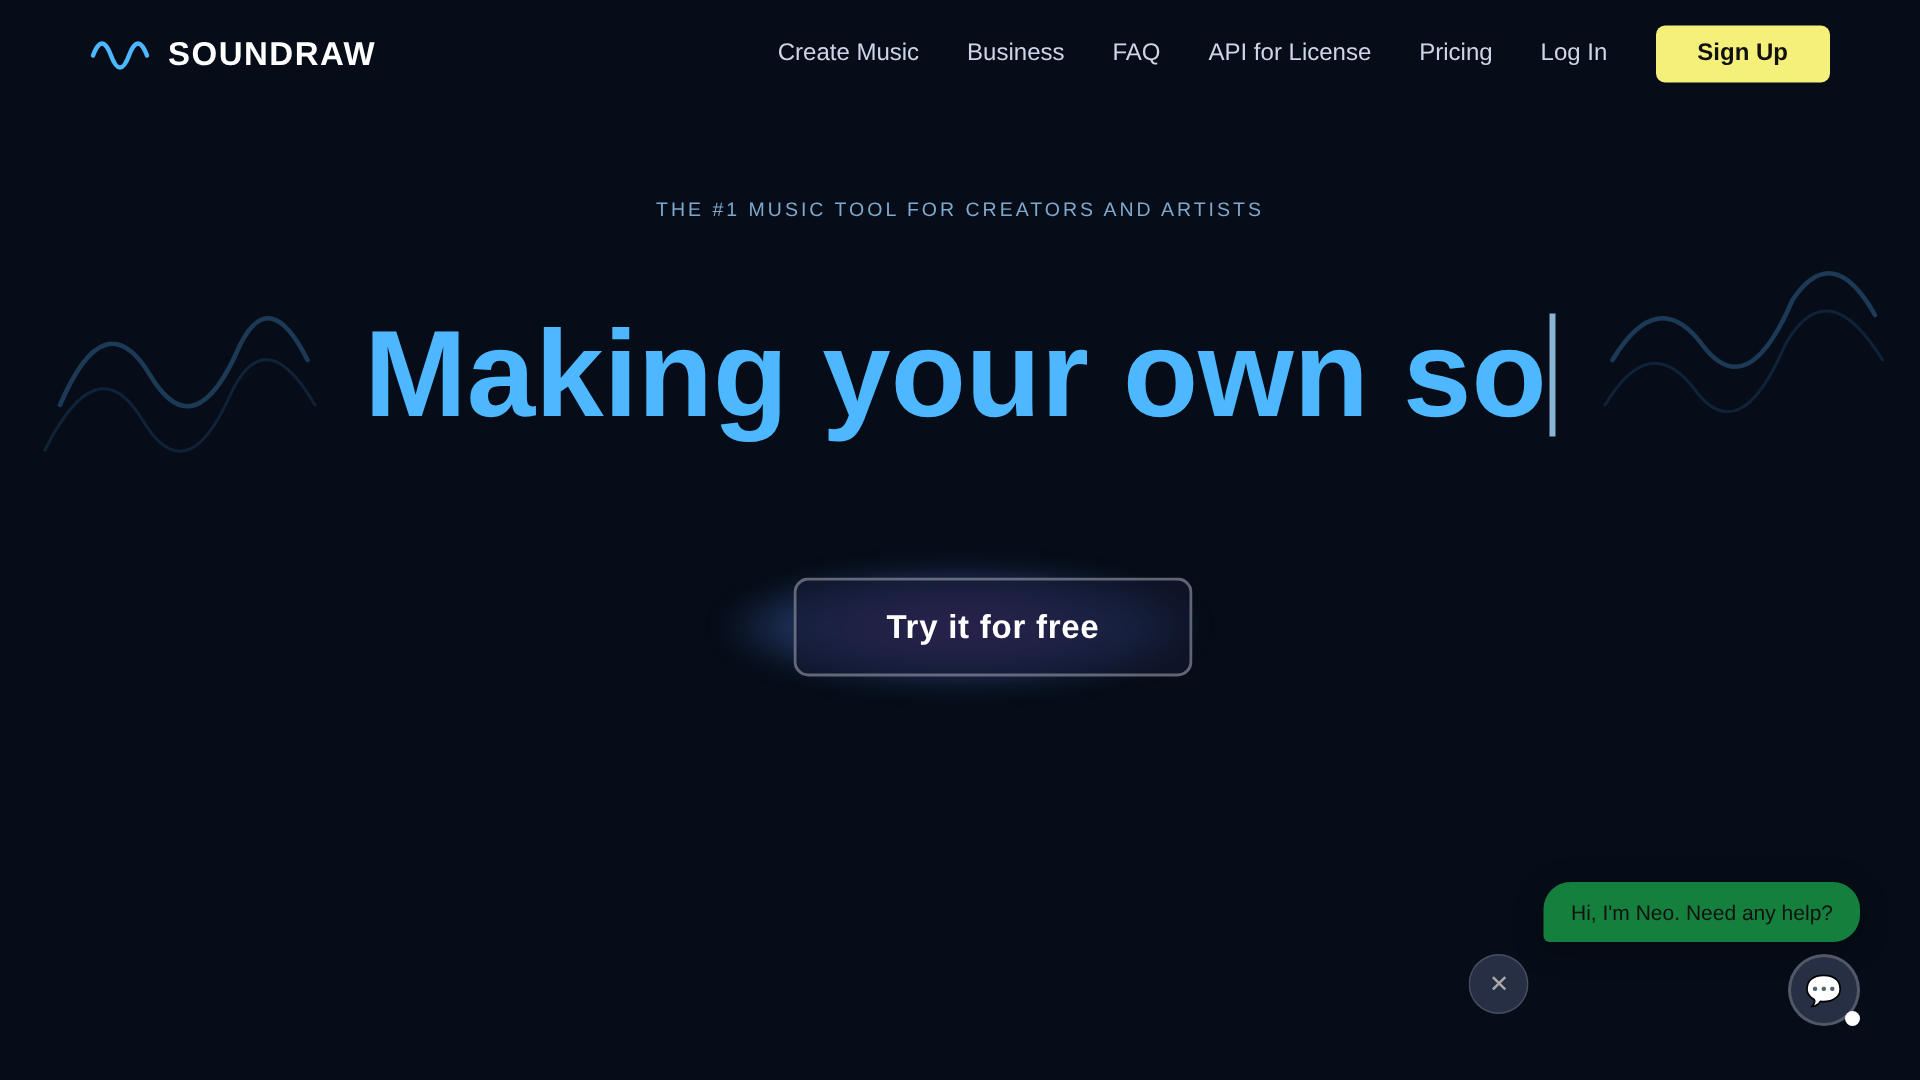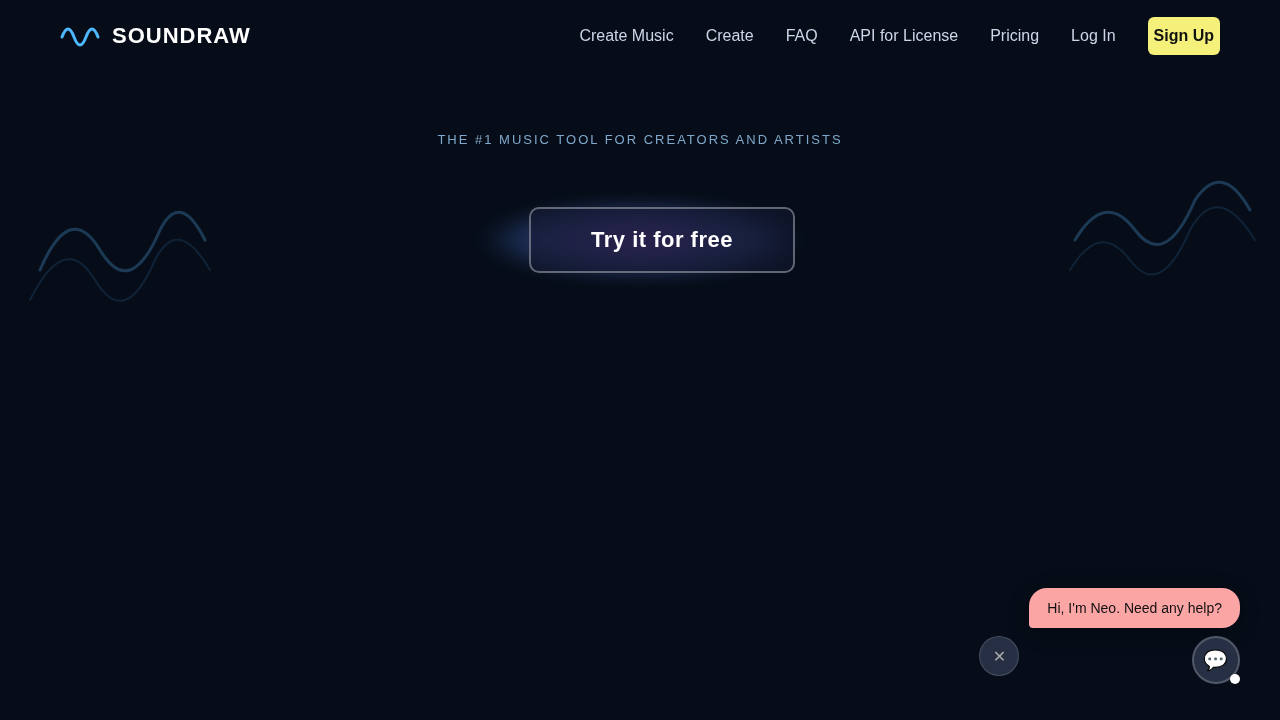--- a/index.html
+++ b/index.html
@@ -56,21 +56,21 @@
       text-decoration: none;
       font-size: 16px;
       font-weight: 400;
       cursor: pointer;
     }
 
     .sign-up-btn {
       background-color: #f5f07a;
       color: #111111;
       border: none;
-      padding: 10px 6px;
+      padding: 10px 28px;
       border-radius: 6px;
       font-size: 16px;
       font-weight: 700;
       cursor: pointer;
     }
 
     
     main {
       display: flex;
       flex-direction: column;
@@ -197,21 +197,21 @@
       display: flex;
       align-items: center;
       justify-content: center;
       cursor: pointer;
       color: #aaaaaa;
       font-size: 16px;
       margin-bottom: 8px;
     }
 
     .chat-bubble {
-      background: #fca5a5;
+      background: #15803d;
       color: #111111;
       border-radius: 18px 18px 18px 4px;
       padding: 12px 18px;
       font-size: 14px;
       font-weight: 500;
       max-width: 220px;
       box-shadow: 0 4px 20px rgba(0,0,0,0.3);
       margin-bottom: 8px;
     }
 
@@ -246,21 +246,21 @@
     <span class="logo-icon">
       <svg width="44" height="36" viewBox="0 0 44 36" fill="none" xmlns="http://www.w3.org/2000/svg">
         <path d="M2 22 Q8 6 14 22 Q20 38 26 22 Q32 6 38 22" stroke="#4db8ff" stroke-width="3" fill="none" stroke-linecap="round"></path>
       </svg>
     </span>
     <span class="logo-text">SOUNDRAW</span>
   </a>
 
   <nav>
     <a class="nav-link" href="#">Create Music</a>
-    <a class="nav-link" href="#">Create</a>
+    <a class="nav-link" href="#">Business</a>
     <a class="nav-link" href="#">FAQ</a>
     <a class="nav-link" href="#">API for License</a>
     <a class="nav-link" href="#">Pricing</a>
     <a class="nav-link" href="#">Log In</a>
     <button class="sign-up-btn">Sign Up</button>
   </nav>
 </header>
 
 <svg class="wave-left" viewBox="0 0 200 160" xmlns="http://www.w3.org/2000/svg">
   <path d="M20 100 Q50 30 80 80 Q110 130 140 60 Q160 20 185 70" stroke="#3a7aaa" stroke-width="3" fill="none" stroke-linecap="round" opacity="0.6"></path>
@@ -271,20 +271,24 @@
   <path d="M15 70 Q45 20 75 60 Q105 100 135 30 Q162 -10 190 40" stroke="#3a7aaa" stroke-width="3" fill="none" stroke-linecap="round" opacity="0.6"></path>
   <path d="M10 100 Q40 50 70 90 Q100 130 130 60 Q158 10 195 70" stroke="#2a5a8a" stroke-width="2" fill="none" stroke-linecap="round" opacity="0.4"></path>
 </svg>
 
 <main>
   <p class="subtitle">
     <span>THE #1 MUSIC TOOL FOR CREATORS AND ARTISTS</span>
   </p>
 
 
+  <h1 class="title-line2">
+    <span>Making your own so</span>
+      <span class="cursor"></span>
+  </h1>
 
   <div class="cta-wrapper">
     <div class="cta-glow"></div>
     <button class="cta-btn">Try it for free</button>
   </div>
 </main>
 
 <div class="chat-widget">
   <div class="chat-close">
     <span>✕</span>

